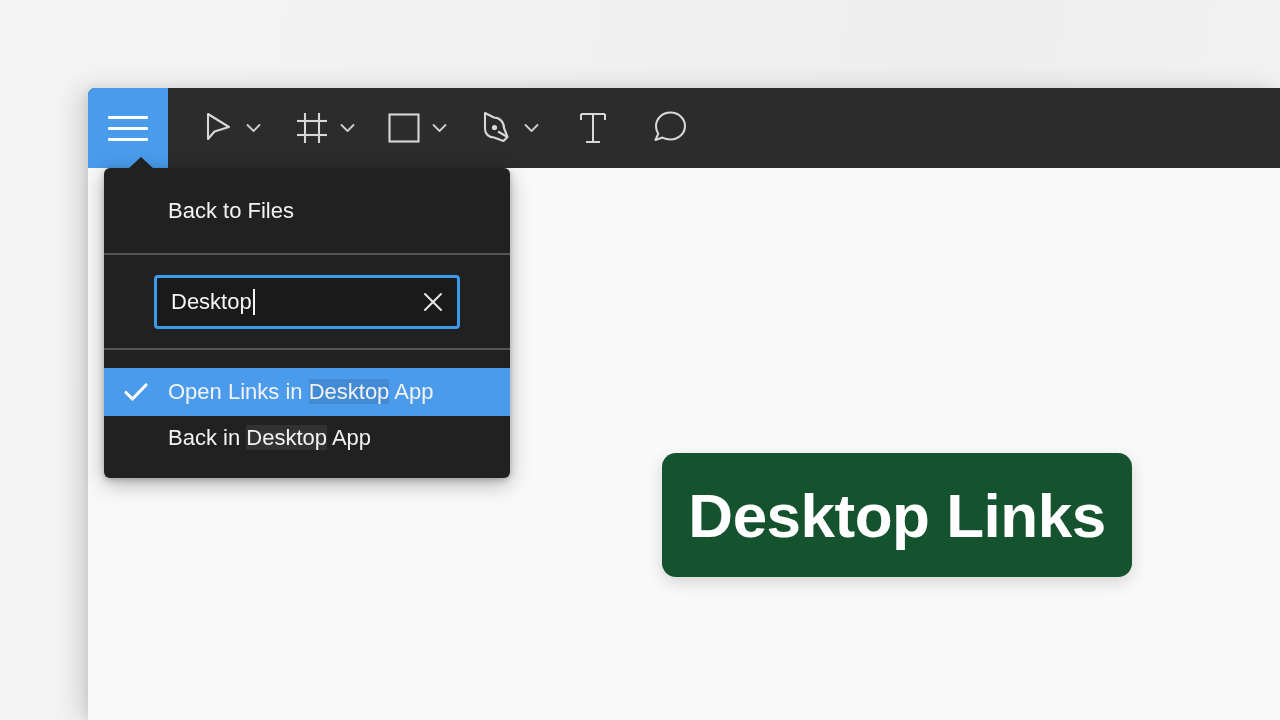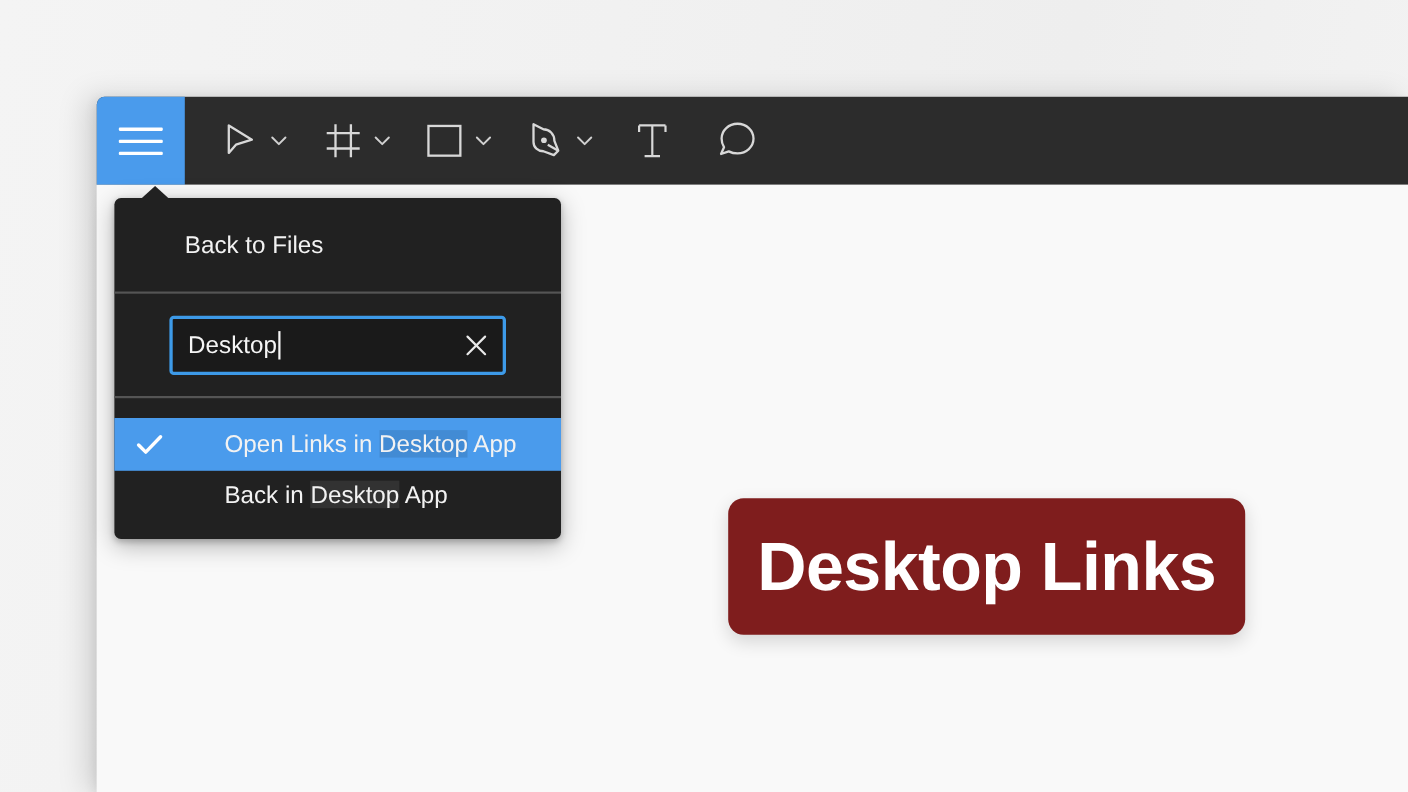--- a/index.html
+++ b/index.html
@@ -87,21 +87,21 @@
     justify-content: center;
     cursor: pointer;
     height: 80px;
   }
   svg { display: block; }
 
   
   #file-menu {
     position: absolute;
     left: 16px;
-    top: 92px;
+    top: 80px;
     width: 406px;
     background: #212121;
     border-radius: 6px;
     box-shadow: 0 6px 22px rgba(0,0,0,0.28), 0 2px 6px rgba(0,0,0,0.22);
     z-index: 40;
   }
   #menu-pointer {
     position: absolute;
     left: 24px;
     top: -11px;
@@ -168,21 +168,21 @@
     cursor: pointer;
     position: relative;
   }
   .menu-item .check-slot {
     width: 64px;
     display: flex;
     align-items: center;
     justify-content: center;
     flex: 0 0 auto;
   }
-  .menu-item .label { white-space: nowrap; margin-left: 36px; }
+  .menu-item .label { white-space: nowrap; }
   .menu-item.selected { background: #4a9bec; }
   .menu-item .label .match { background: rgba(255,255,255,0.08); }
   .menu-item.selected .label .match { background: rgba(0,0,0,0.10); }
   #item-open-in-desktop { padding-bottom: 4px; }
   #menu-bottom-pad { height: 14px; }
 
   
   #canvas-area {
     position: absolute;
     left: 0;
@@ -191,21 +191,21 @@
     height: 552px;
     background: #f9f9f9;
     overflow: hidden;
   }
   #desktop-links-card {
     position: absolute;
     left: 574px;
     top: 285px;
     width: 470px;
     height: 124px;
-    background: #7f1d1d;
+    background: #14532d;
     border-radius: 14px;
     display: flex;
     align-items: center;
     justify-content: center;
     box-shadow: 0 6px 16px rgba(0,0,0,0.14);
   }
   #desktop-links-title {
     color: #ffffff;
     font-size: 62px;
     font-weight: bold;

